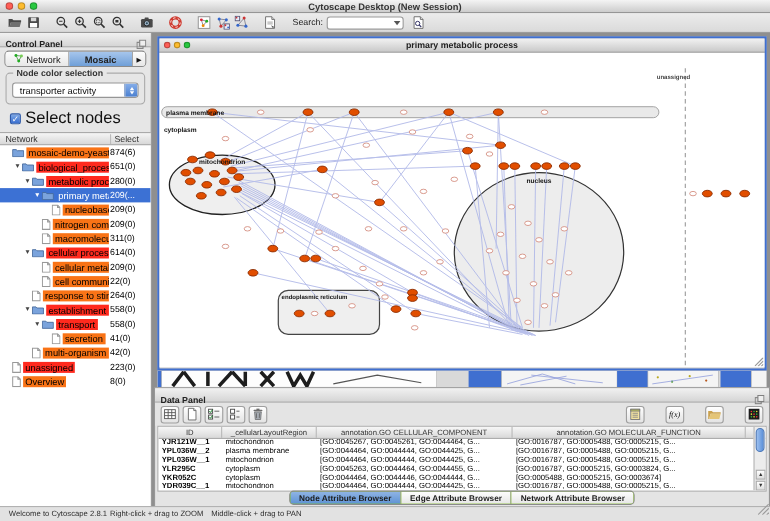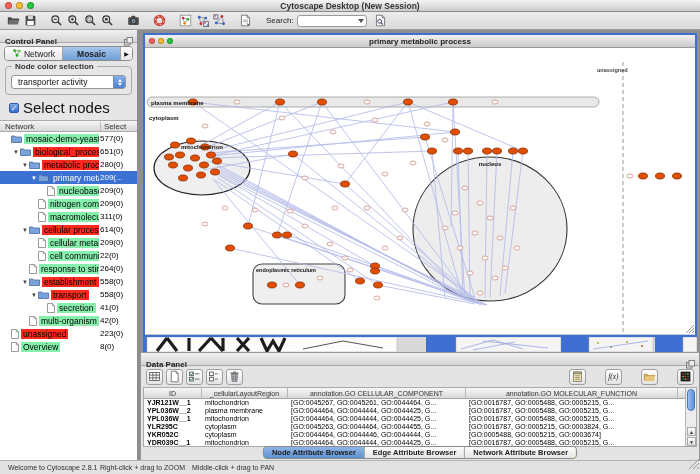--- a/index.html
+++ b/index.html
@@ -43,21 +43,21 @@
 .tree-header{height:12px;background:linear-gradient(#f5f5f5,#d8d8d8);border-top:1px solid #aaa;border-bottom:1px solid #aaa;position:relative;font-size:8px;color:#333}
 .th-net{position:absolute;left:5px;top:1px}
 .th-nodes{position:absolute;left:100px;top:1px;border-left:1px solid #bbb;padding-left:3px}
 .tree{background:#fff;height:334px;overflow:hidden}
 .tree-row{height:13px;display:flex;align-items:center;position:relative;font-size:8.5px;white-space:nowrap;padding-right:38px;overflow:hidden}
 .tree-row.selected{background:#3c71d4}
 .t-arrow{width:8px;flex:0 0 auto;font-size:6px;color:#444;text-align:center}
 .tree-row.selected .t-arrow{color:#fff}
 .t-icon{flex:0 0 auto;margin-right:2px;display:flex}
 .t-label{padding:0 2px;color:#000;overflow:hidden;text-overflow:clip}
-.t-label.green{background:#86efac}
+.t-label.green{background:#f97316}
 .t-label.red{background:#ff2a1e}
 .tree-row.selected .t-label{background:transparent;color:#fff}
 .t-count{position:absolute;left:100px;top:0;width:37px;font-size:8px;color:#000;line-height:13px}
 .tree-row.selected .t-count{color:#fff}
 
 .desktop{position:absolute;left:138px;top:30px;width:636px;height:430px;background:#8f8f8f}
 .net-frame{position:absolute;left:5px;top:3px;width:554px;height:304px;border:2px solid #3f6fd0;background:#c8c8c8}
 .net-titlebar{height:13px;background:linear-gradient(#f2f2f2,#c9c9c9);position:relative;border-bottom:1px solid #9a9a9a}
 .net-titlebar .lights{top:3px;left:4px;gap:3px}
 .net-titlebar .light{width:6px;height:6px}
@@ -260,21 +260,21 @@
     <div class="tree" id="cp-tree">
         <div class="tree-row">
           <span style="width: 3px; flex: 0 0 auto;"></span>
           <span class="t-arrow"></span>
           <span class="t-icon">
             <svg width="11" height="9" viewBox="0 0 11 9">
               <path d="M0.5 2h3.2l1 1h5.8v5.5H0.5z" fill="#7aa3dc" stroke="#44699c" stroke-width="0.8"></path>
             </svg>
           </span>
           <span class="t-label green">mosaic-demo-yeast</span>
-          <span class="t-count">577(0)</span>
+          <span class="t-count">874(6)</span>
         </div>
         <div class="tree-row">
           <span style="width: 12px; flex: 0 0 auto;"></span>
           <span class="t-arrow">▼</span>
           <span class="t-icon">
             <svg width="11" height="9" viewBox="0 0 11 9">
               <path d="M0.5 2h3.2l1 1h5.8v5.5H0.5z" fill="#7aa3dc" stroke="#44699c" stroke-width="0.8"></path>
             </svg>
           </span>
           <span class="t-label red">biological_process</span>

